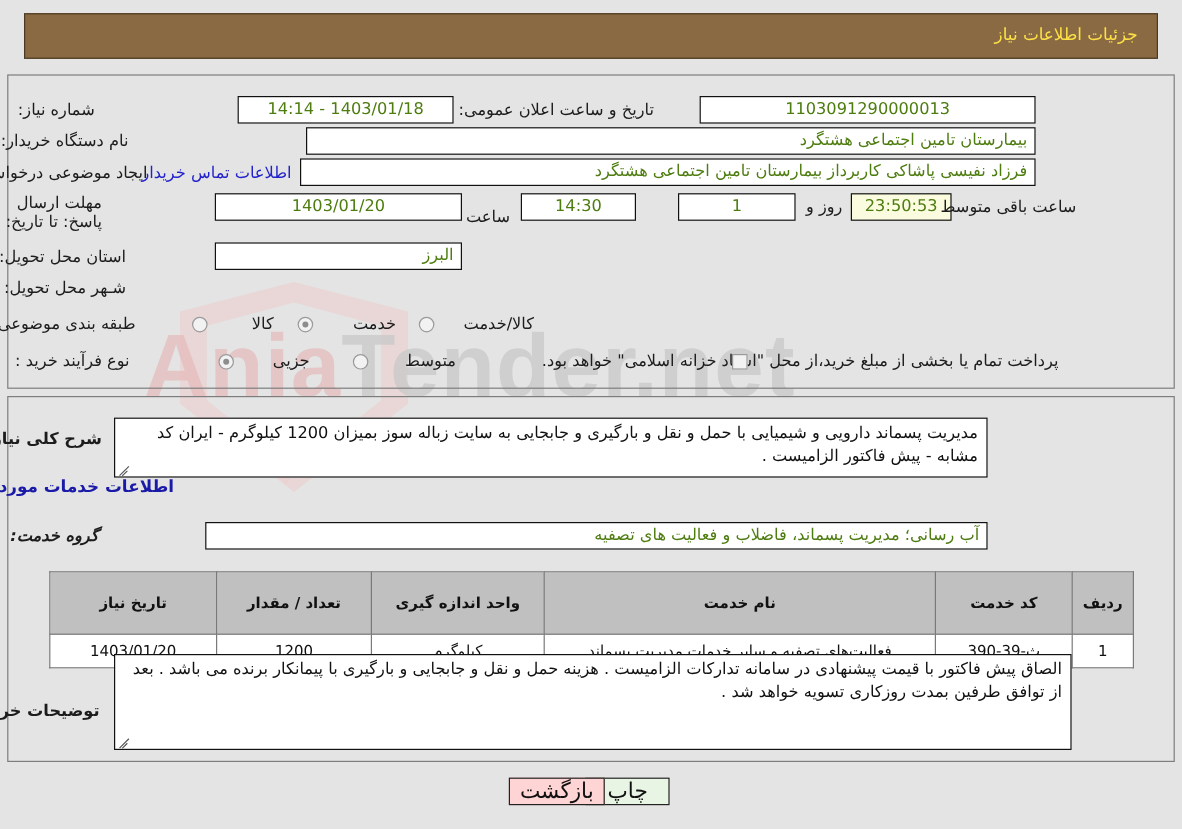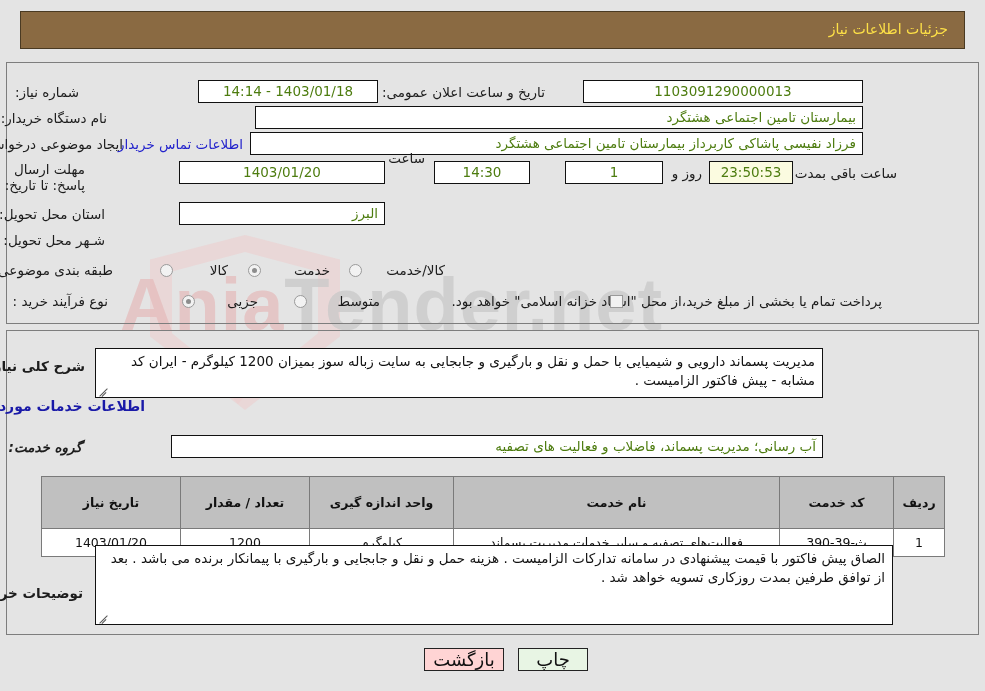--- a/index.html
+++ b/index.html
@@ -232,21 +232,21 @@
     font-size: 18px;
     height: 23px;
     line-height: 21px;
     text-align: center;
     cursor: pointer;
     z-index: 12;
     color: #111;
     font-family: inherit;
     padding: 0;
   }
-  #btn-print  { left: 518px; top: 648px; width: 70px; background: #e8f5e4; }
+  #btn-print  { left: 488px; top: 648px; width: 70px; background: #e8f5e4; }
   #btn-back   { left: 424px; top: 648px; width: 80px; background: #ffd4d4; }
 </style>
 </head>
 <body>
 
 <div id="page">
 
   <div class="watermark">
     <div class="wm-shield"></div>
     <div class="wm-shield-inner"></div>
@@ -270,26 +270,26 @@
 
   <div class="lbl" style="right:878px; top:110px;">نام دستگاه خریدار:</div>
   <div class="fld r" style="right:122px; top:106px; width:608px;">بیمارستان تامین اجتماعی هشتگرد</div>
 
   <div class="lbl" style="right:862px; top:136px;">ایجاد موضوعی درخواست:</div>
   <div class="fld r" style="right:122px; top:132px; width:613px;">فرزاد  نفیسی پاشاکی کاربرداز بیمارستان تامین اجتماعی هشتگرد</div>
   <div class="link" style="right:742px; top:136px;">اطلاعات تماس خریدار</div>
 
   <div class="lbl" style="right:900px; top:161px; line-height:16px; white-space:normal; width:92px; text-align:right;">مهلت ارسال پاسخ: تا تاریخ:</div>
   <div class="fld c" style="right:600px; top:161px; width:206px;">1403/01/20</div>
-  <div class="lbl" style="right:560px; top:150px;">ساعت</div>
+  <div class="lbl" style="right:560px; top:173px;">ساعت</div>
   <div class="fld c" style="right:455px; top:161px; width:96px;">14:30</div>
   <div class="fld c" style="right:322px; top:161px; width:98px;">1</div>
   <div class="lbl" style="right:283px; top:165px;">روز و</div>
   <div class="fld c yellow" style="right:192px; top:161px; width:84px;">23:50:53</div>
-  <div class="lbl" style="right:88px; top:165px;">ساعت باقی بمدت</div>
+  <div class="lbl" style="right:88px; top:165px;">ساعت باقی متوسط</div>
 
   <div class="lbl" style="right:880px; top:206px;">استان محل تحویل:</div>
   <div class="fld r" style="right:600px; top:202px; width:206px;">البرز</div>
 
   <div class="lbl" style="right:880px; top:232px;">شـهر محل تحویل:</div>
 
   <div class="lbl" style="right:872px; top:262px;">طبقه بندی موضوعی:</div>
   <div class="radio" id="cat-r0" style="right:812px; top:264px;"></div>
   <div class="lbl" style="right:757px; top:262px;">کالا</div>
   <div class="radio on" id="cat-r1" style="right:724px; top:264px;"></div>

